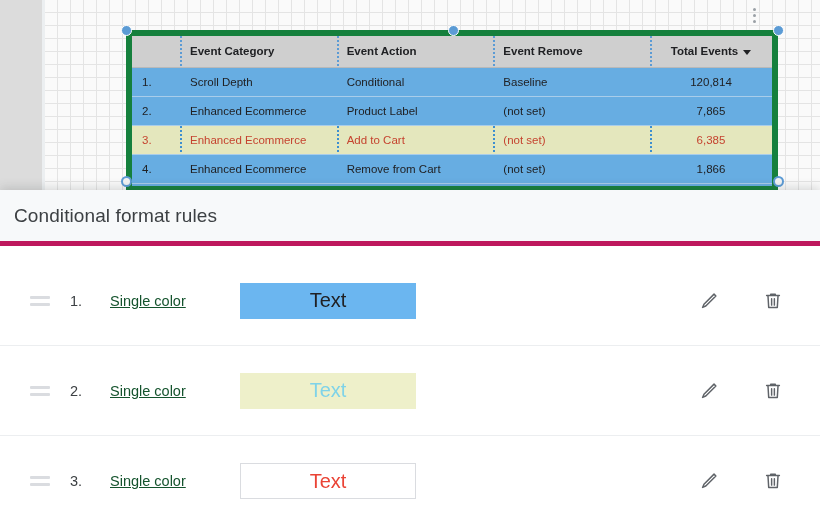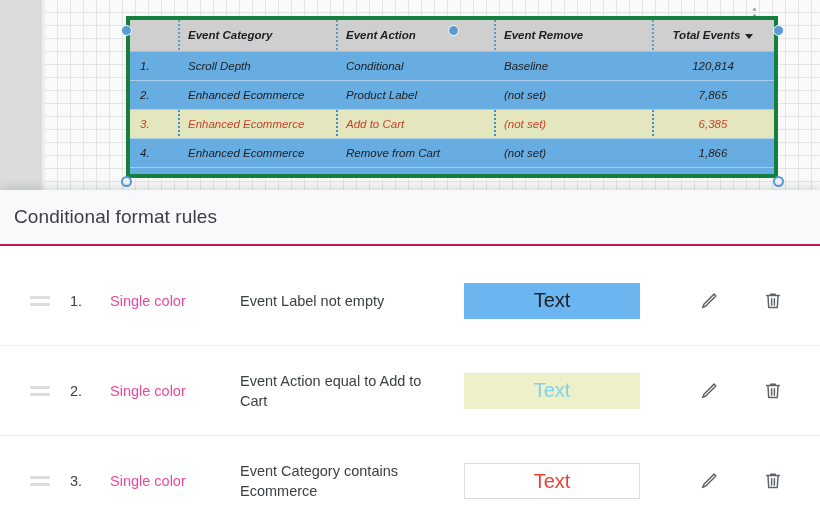--- a/index.html
+++ b/index.html
@@ -64,28 +64,27 @@
   #canvas-overflow i {
     display: block;
     width: 3px; height: 3px;
     border-radius: 50%;
     background: #9aa0a6;
   }
 
   
   #table-widget {
     position: absolute;
-    left: 126px; top: 16px;
+    left: 126px; top: 30px;
     width: 652px;
     height: 162px;
-    border: 4px solid #15803d;
+    border: 6px solid #15803d;
     box-sizing: border-box;
     overflow: hidden;
     background: #fff;
-    font-style: italic;
   }
   #report-table {
     border-collapse: collapse;
     width: 100%;
     table-layout: fixed;
     font-size: 11.5px;
   }
   #report-table th,
   #report-table td {
     padding: 0 10px;
@@ -162,21 +161,21 @@
     left: 0; top: 190px;
     width: 820px;
     height: 334px;
     background: #ffffff;
     box-shadow: 0 -2px 10px rgba(60,64,67,0.20);
     overflow: hidden;
   }
   #dialog-header {
     height: 56px;
     background: #f7f9fa;
-    border-bottom: 2px solid #be185d;
+    border-bottom: 5px solid #be185d;
     display: flex;
     align-items: center;
     padding-left: 14px;
     box-sizing: border-box;
   }
   #dialog-title {
     font-size: 19px;
     color: #3c4043;
     font-weight: normal;
     letter-spacing: 0.1px;
@@ -213,21 +212,22 @@
   .rule-index {
     flex: 0 0 54px;
     font-size: 14.5px;
     color: #3c4043;
     padding-left: 14px;
     box-sizing: border-box;
   }
   .rule-type {
     flex: 0 0 130px;
     font-size: 14.5px;
-    color: #ec4899;
+    color: #14532d;
+    text-decoration: underline;
   }
   .rule-condition {
     flex: 0 0 224px;
     font-size: 14.5px;
     color: #3c4043;
     line-height: 20px;
     padding-right: 12px;
     box-sizing: border-box;
   }
   .rule-swatch-cell {
@@ -341,21 +341,20 @@
 
   <div id="rules-list">
 
     <div class="rule-row">
       <div class="drag-handle">
         <span></span>
         <span></span>
       </div>
       <div class="rule-index">1.</div>
       <div class="rule-type">Single color</div>
-      <div class="rule-condition">Event Label not empty</div>
       <div class="rule-swatch-cell">
         <div class="rule-swatch" style="background:#6BB6F0;color:#202124;border:none;">Text</div>
       </div>
       <div class="rule-actions">
         <div class="icon-btn">
           <svg width="22" height="22" viewBox="0 0 24 24" fill="none" stroke="#5f6368" stroke-width="1.6" stroke-linecap="round" stroke-linejoin="round">
             <path d="M17.5 4.5l2 2L8.5 17.5 5 19l1.5-3.5z"></path>
           </svg>
         </div>
         <div class="icon-btn">
@@ -367,21 +366,20 @@
       </div>
     </div>
 
     <div class="rule-row">
       <div class="drag-handle">
         <span></span>
         <span></span>
       </div>
       <div class="rule-index">2.</div>
       <div class="rule-type">Single color</div>
-      <div class="rule-condition">Event Action equal to Add to Cart</div>
       <div class="rule-swatch-cell">
         <div class="rule-swatch" style="background:#EEF0CA;color:#7FD3E8;border:none;">Text</div>
       </div>
       <div class="rule-actions">
         <div class="icon-btn">
           <svg width="22" height="22" viewBox="0 0 24 24" fill="none" stroke="#5f6368" stroke-width="1.6" stroke-linecap="round" stroke-linejoin="round">
             <path d="M17.5 4.5l2 2L8.5 17.5 5 19l1.5-3.5z"></path>
           </svg>
         </div>
         <div class="icon-btn">
@@ -393,21 +391,20 @@
       </div>
     </div>
 
     <div class="rule-row">
       <div class="drag-handle">
         <span></span>
         <span></span>
       </div>
       <div class="rule-index">3.</div>
       <div class="rule-type">Single color</div>
-      <div class="rule-condition">Event Category contains Ecommerce</div>
       <div class="rule-swatch-cell">
         <div class="rule-swatch" style="background:#FFFFFF;color:#EA4335;border:1px solid #DADCE0;">Text</div>
       </div>
       <div class="rule-actions">
         <div class="icon-btn">
           <svg width="22" height="22" viewBox="0 0 24 24" fill="none" stroke="#5f6368" stroke-width="1.6" stroke-linecap="round" stroke-linejoin="round">
             <path d="M17.5 4.5l2 2L8.5 17.5 5 19l1.5-3.5z"></path>
           </svg>
         </div>
         <div class="icon-btn">

